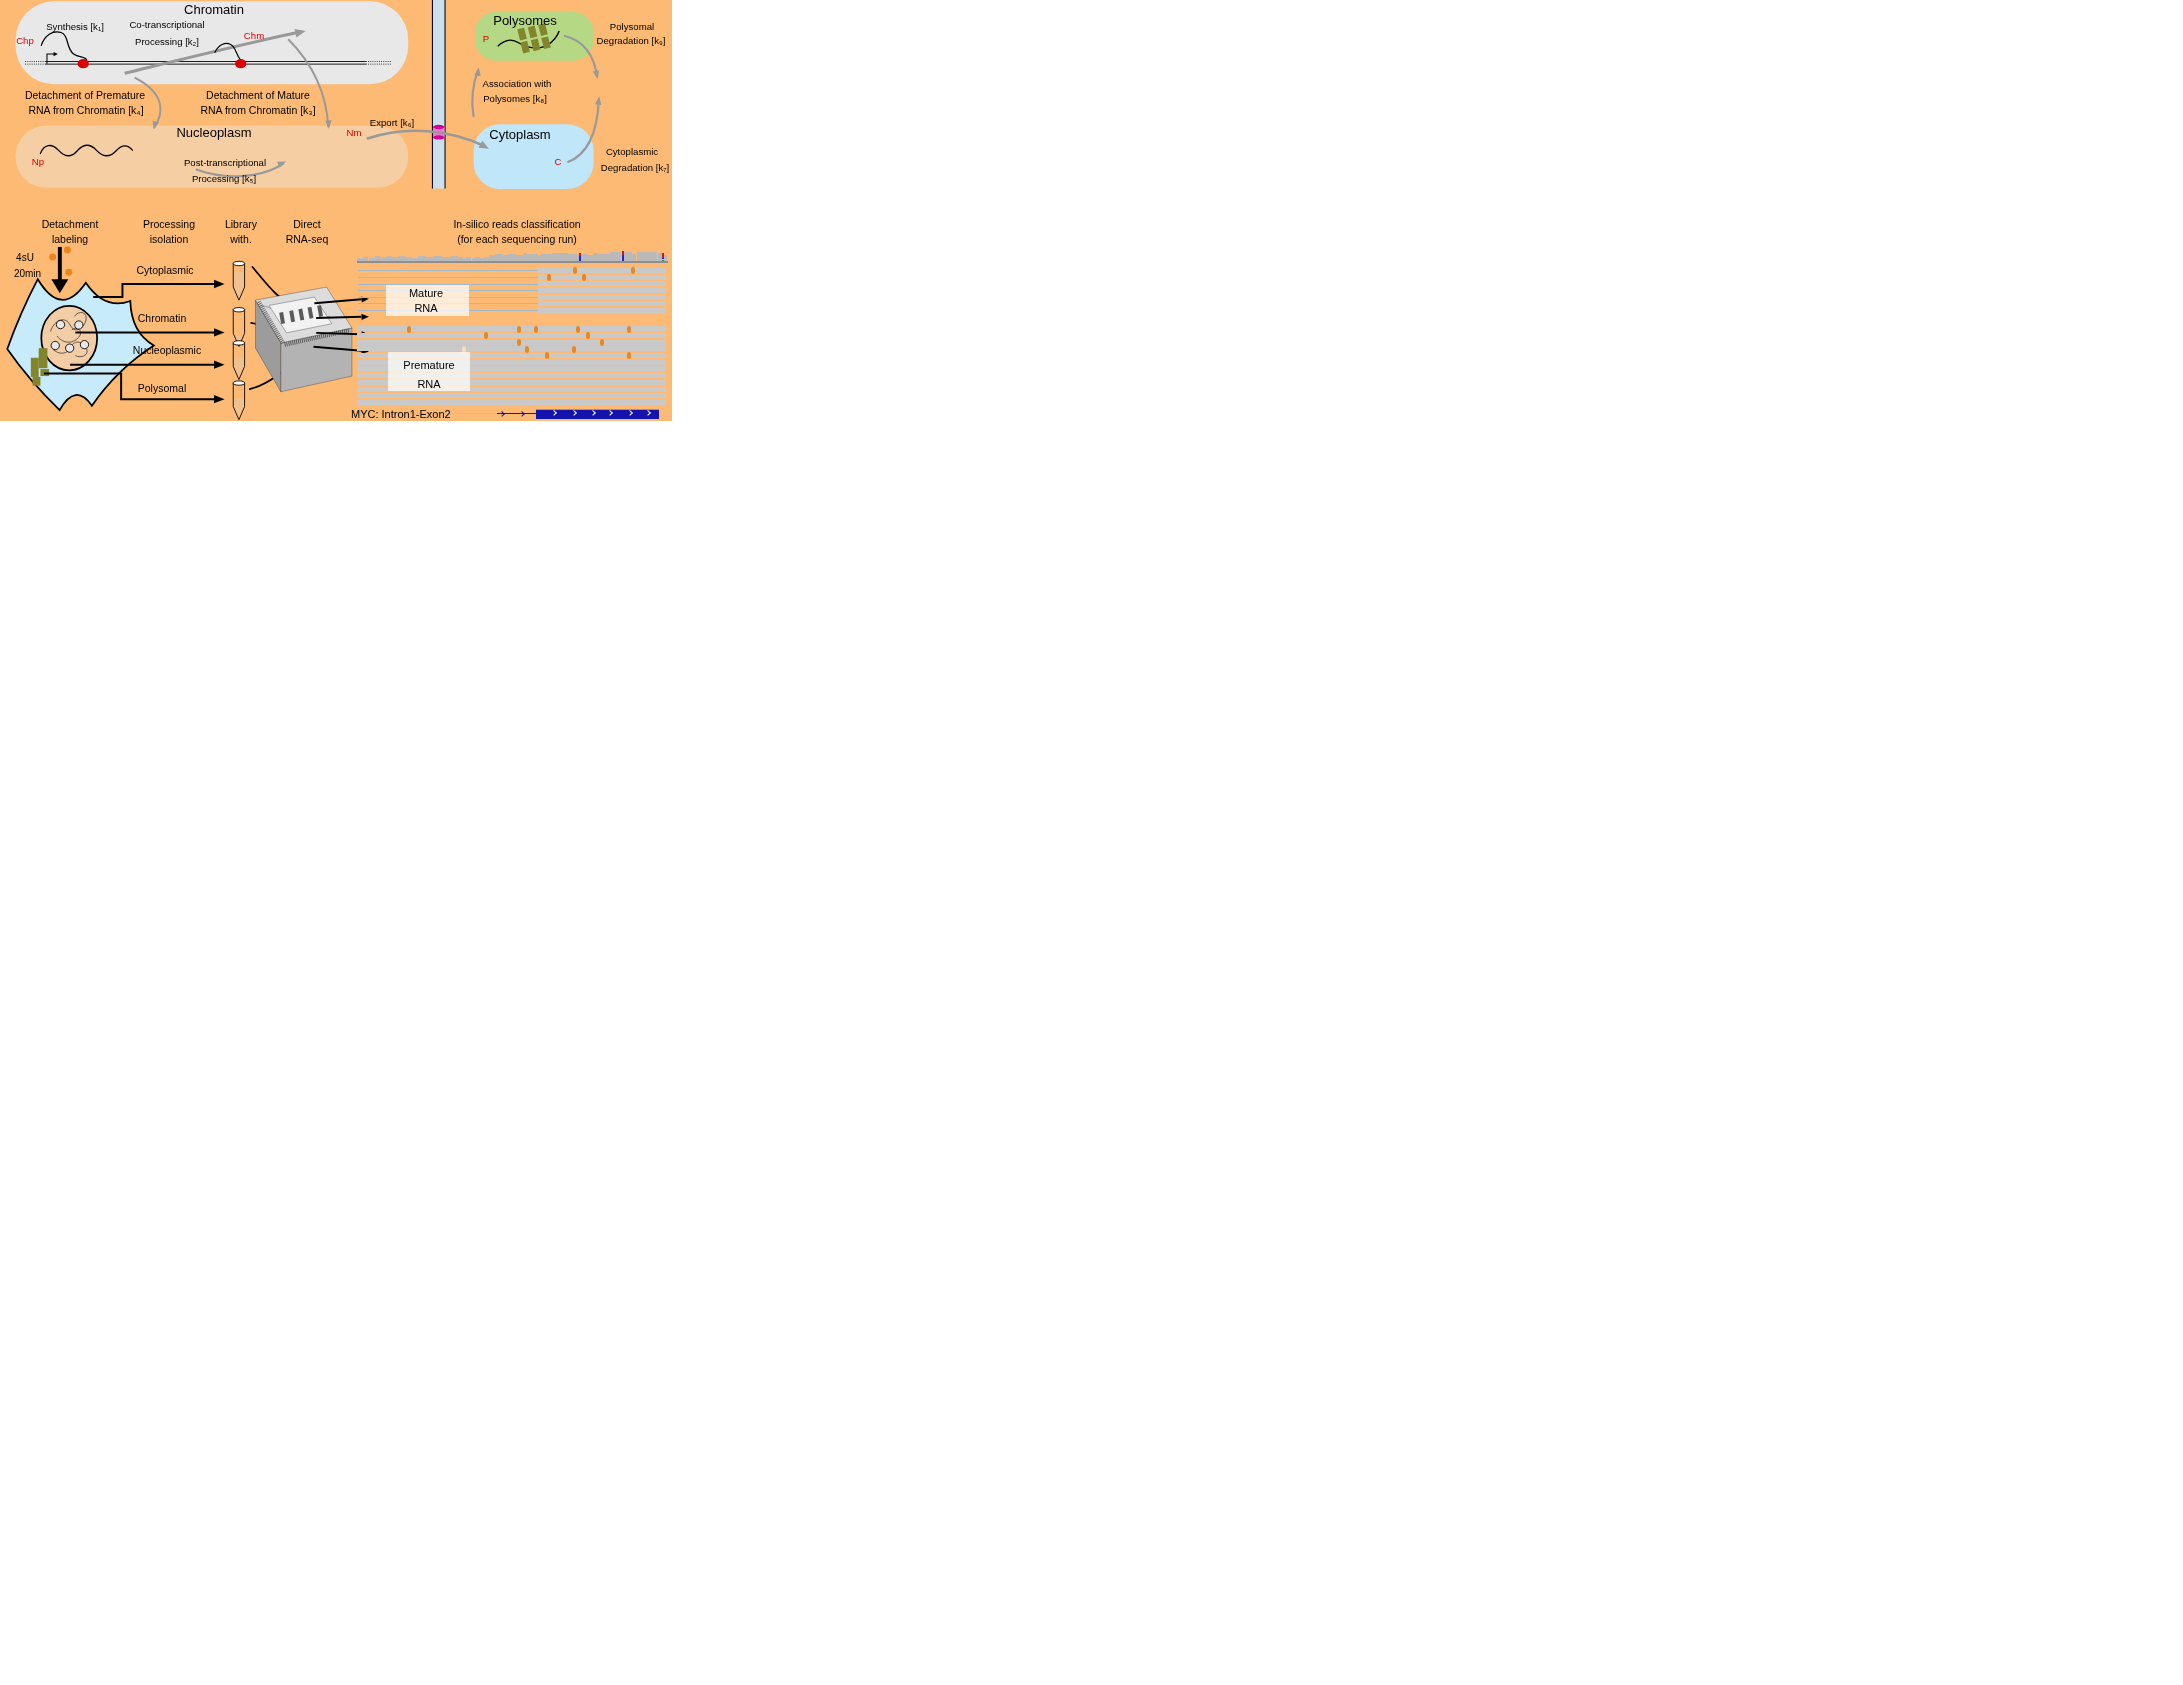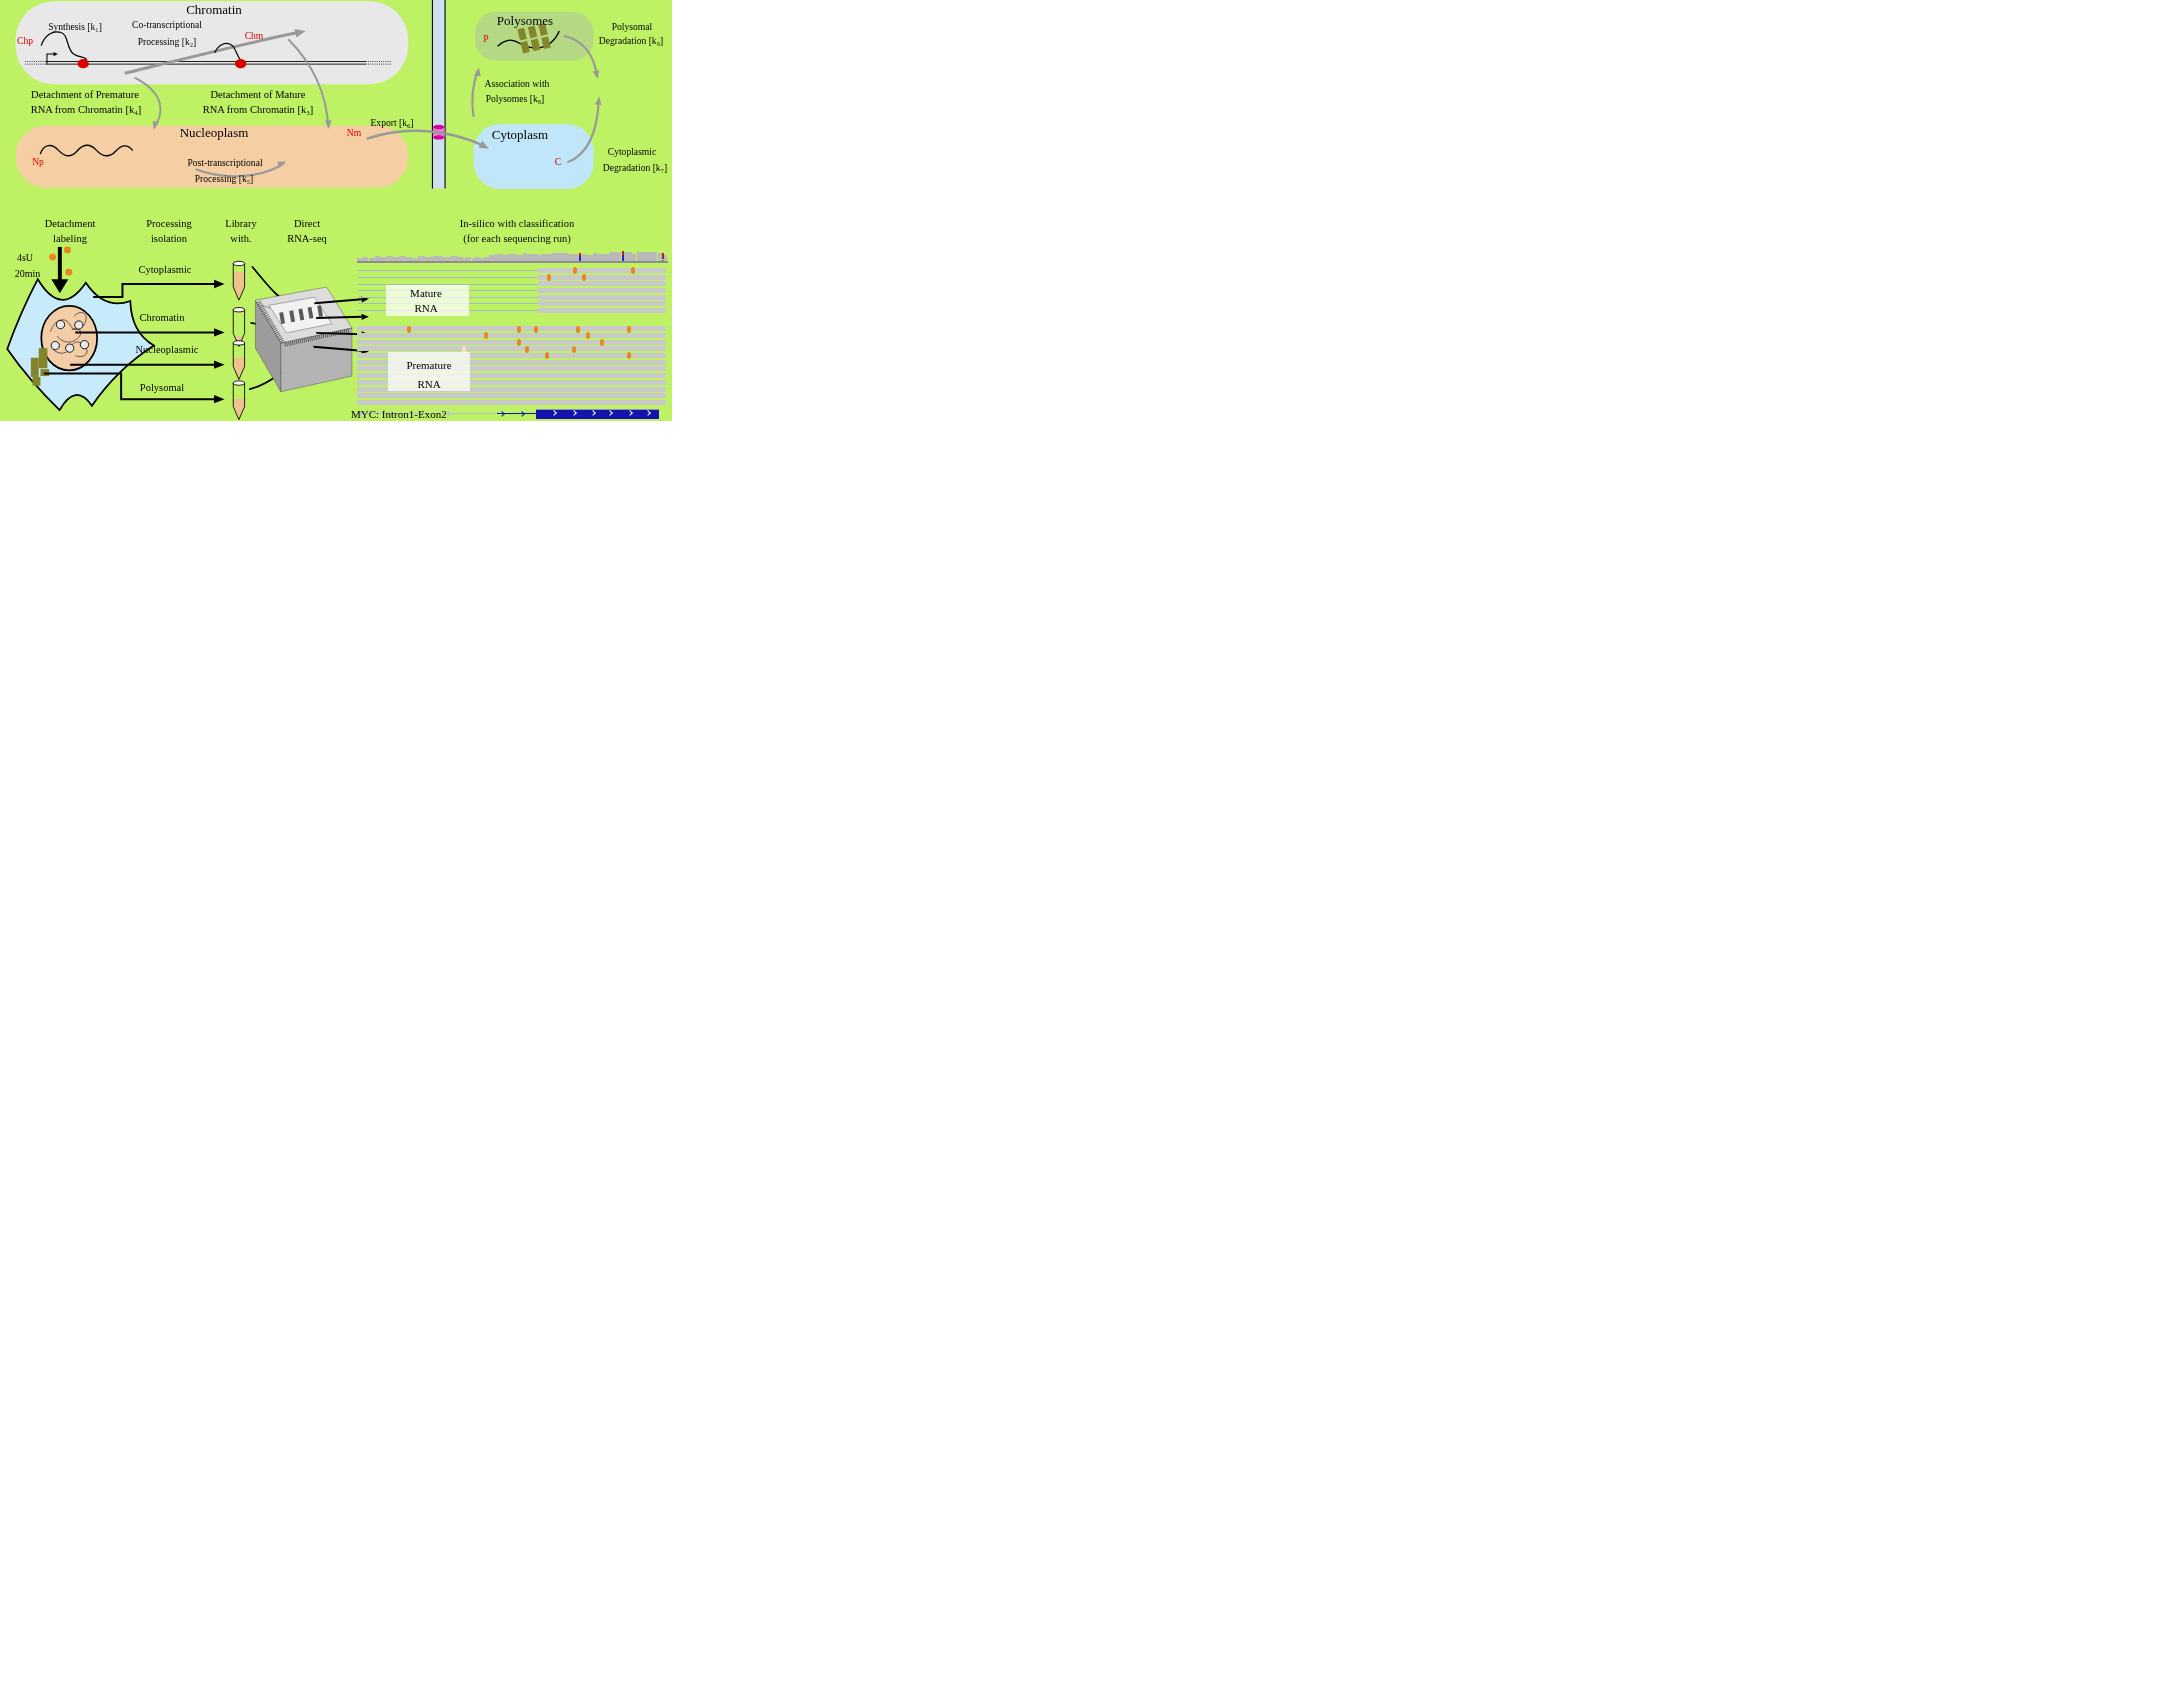--- a/index.html
+++ b/index.html
@@ -1,17 +1,17 @@
 <!DOCTYPE html>
 <html style="font-size:7px"><head>
 <meta charset="utf-8">
 <style>
   html,body{margin:0;padding:0;background:#fff;}
-  .stage{position:relative;width:672px;height:421px;background:#bef264;overflow:hidden;
-         font-family:Liberation Serif, serif;}
+  .stage{position:relative;width:672px;height:421px;background:#fdba74;overflow:hidden;
+         font-family:Liberation Sans, sans-serif;}
   .stage svg{position:absolute;left:0;top:0;}
   #reads-layer{position:absolute;left:0;top:0;width:672px;height:421px;z-index:2;}
   .labels{position:absolute;left:0;top:0;width:672px;height:421px;z-index:4;}
   .lbl{position:absolute;transform:translate(-50%,-50%);white-space:nowrap;color:#000;
        font-size:9.6px;line-height:1;}
   .fs24{font-size:10.5px}.fs29{font-size:11px}.fs30{font-size:13px}.fs21{font-size:10px}
   .red{color:#dd0000;}
   .la{transform:translate(0,-50%);}
   .lblbox{position:absolute;background:rgba(255,255,255,0.72);z-index:3;}
   .cov-bar,.read-bar,.read-line,.dot,.snp-seg,.gene-el{position:absolute;}
@@ -354,21 +354,21 @@
   <div class="lbl" style="left:635px;top:168px">Degradation [k₇]</div>
 
   <div class="lbl fs24" style="left:70px;top:224px">Detachment</div>
   <div class="lbl fs24" style="left:70px;top:239px">labeling</div>
   <div class="lbl fs24" style="left:169px;top:224px">Processing</div>
   <div class="lbl fs24" style="left:169px;top:239px">isolation</div>
   <div class="lbl fs24" style="left:241px;top:224px">Library</div>
   <div class="lbl fs24" style="left:241px;top:239px">with.</div>
   <div class="lbl fs24" style="left:307px;top:224px">Direct</div>
   <div class="lbl fs24" style="left:307px;top:239px">RNA-seq</div>
-  <div class="lbl fs24" style="left:517px;top:224px">In-silico with classification</div>
+  <div class="lbl fs24" style="left:517px;top:224px">In-silico reads classification</div>
   <div class="lbl fs24" style="left:517px;top:239px">(for each sequencing run)</div>
   <div class="lbl fs21" style="left:25px;top:258px">4sU</div>
   <div class="lbl fs21" style="left:27.5px;top:274px">20min</div>
 
   <div class="lbl fs24" style="left:165px;top:270px">Cytoplasmic</div>
   <div class="lbl fs24" style="left:162px;top:318px">Chromatin</div>
   <div class="lbl fs24" style="left:167px;top:350px">Nucleoplasmic</div>
   <div class="lbl fs24" style="left:162px;top:388px">Polysomal</div>
 
   <div class="lbl fs29" style="left:426px;top:293px">Mature</div>

